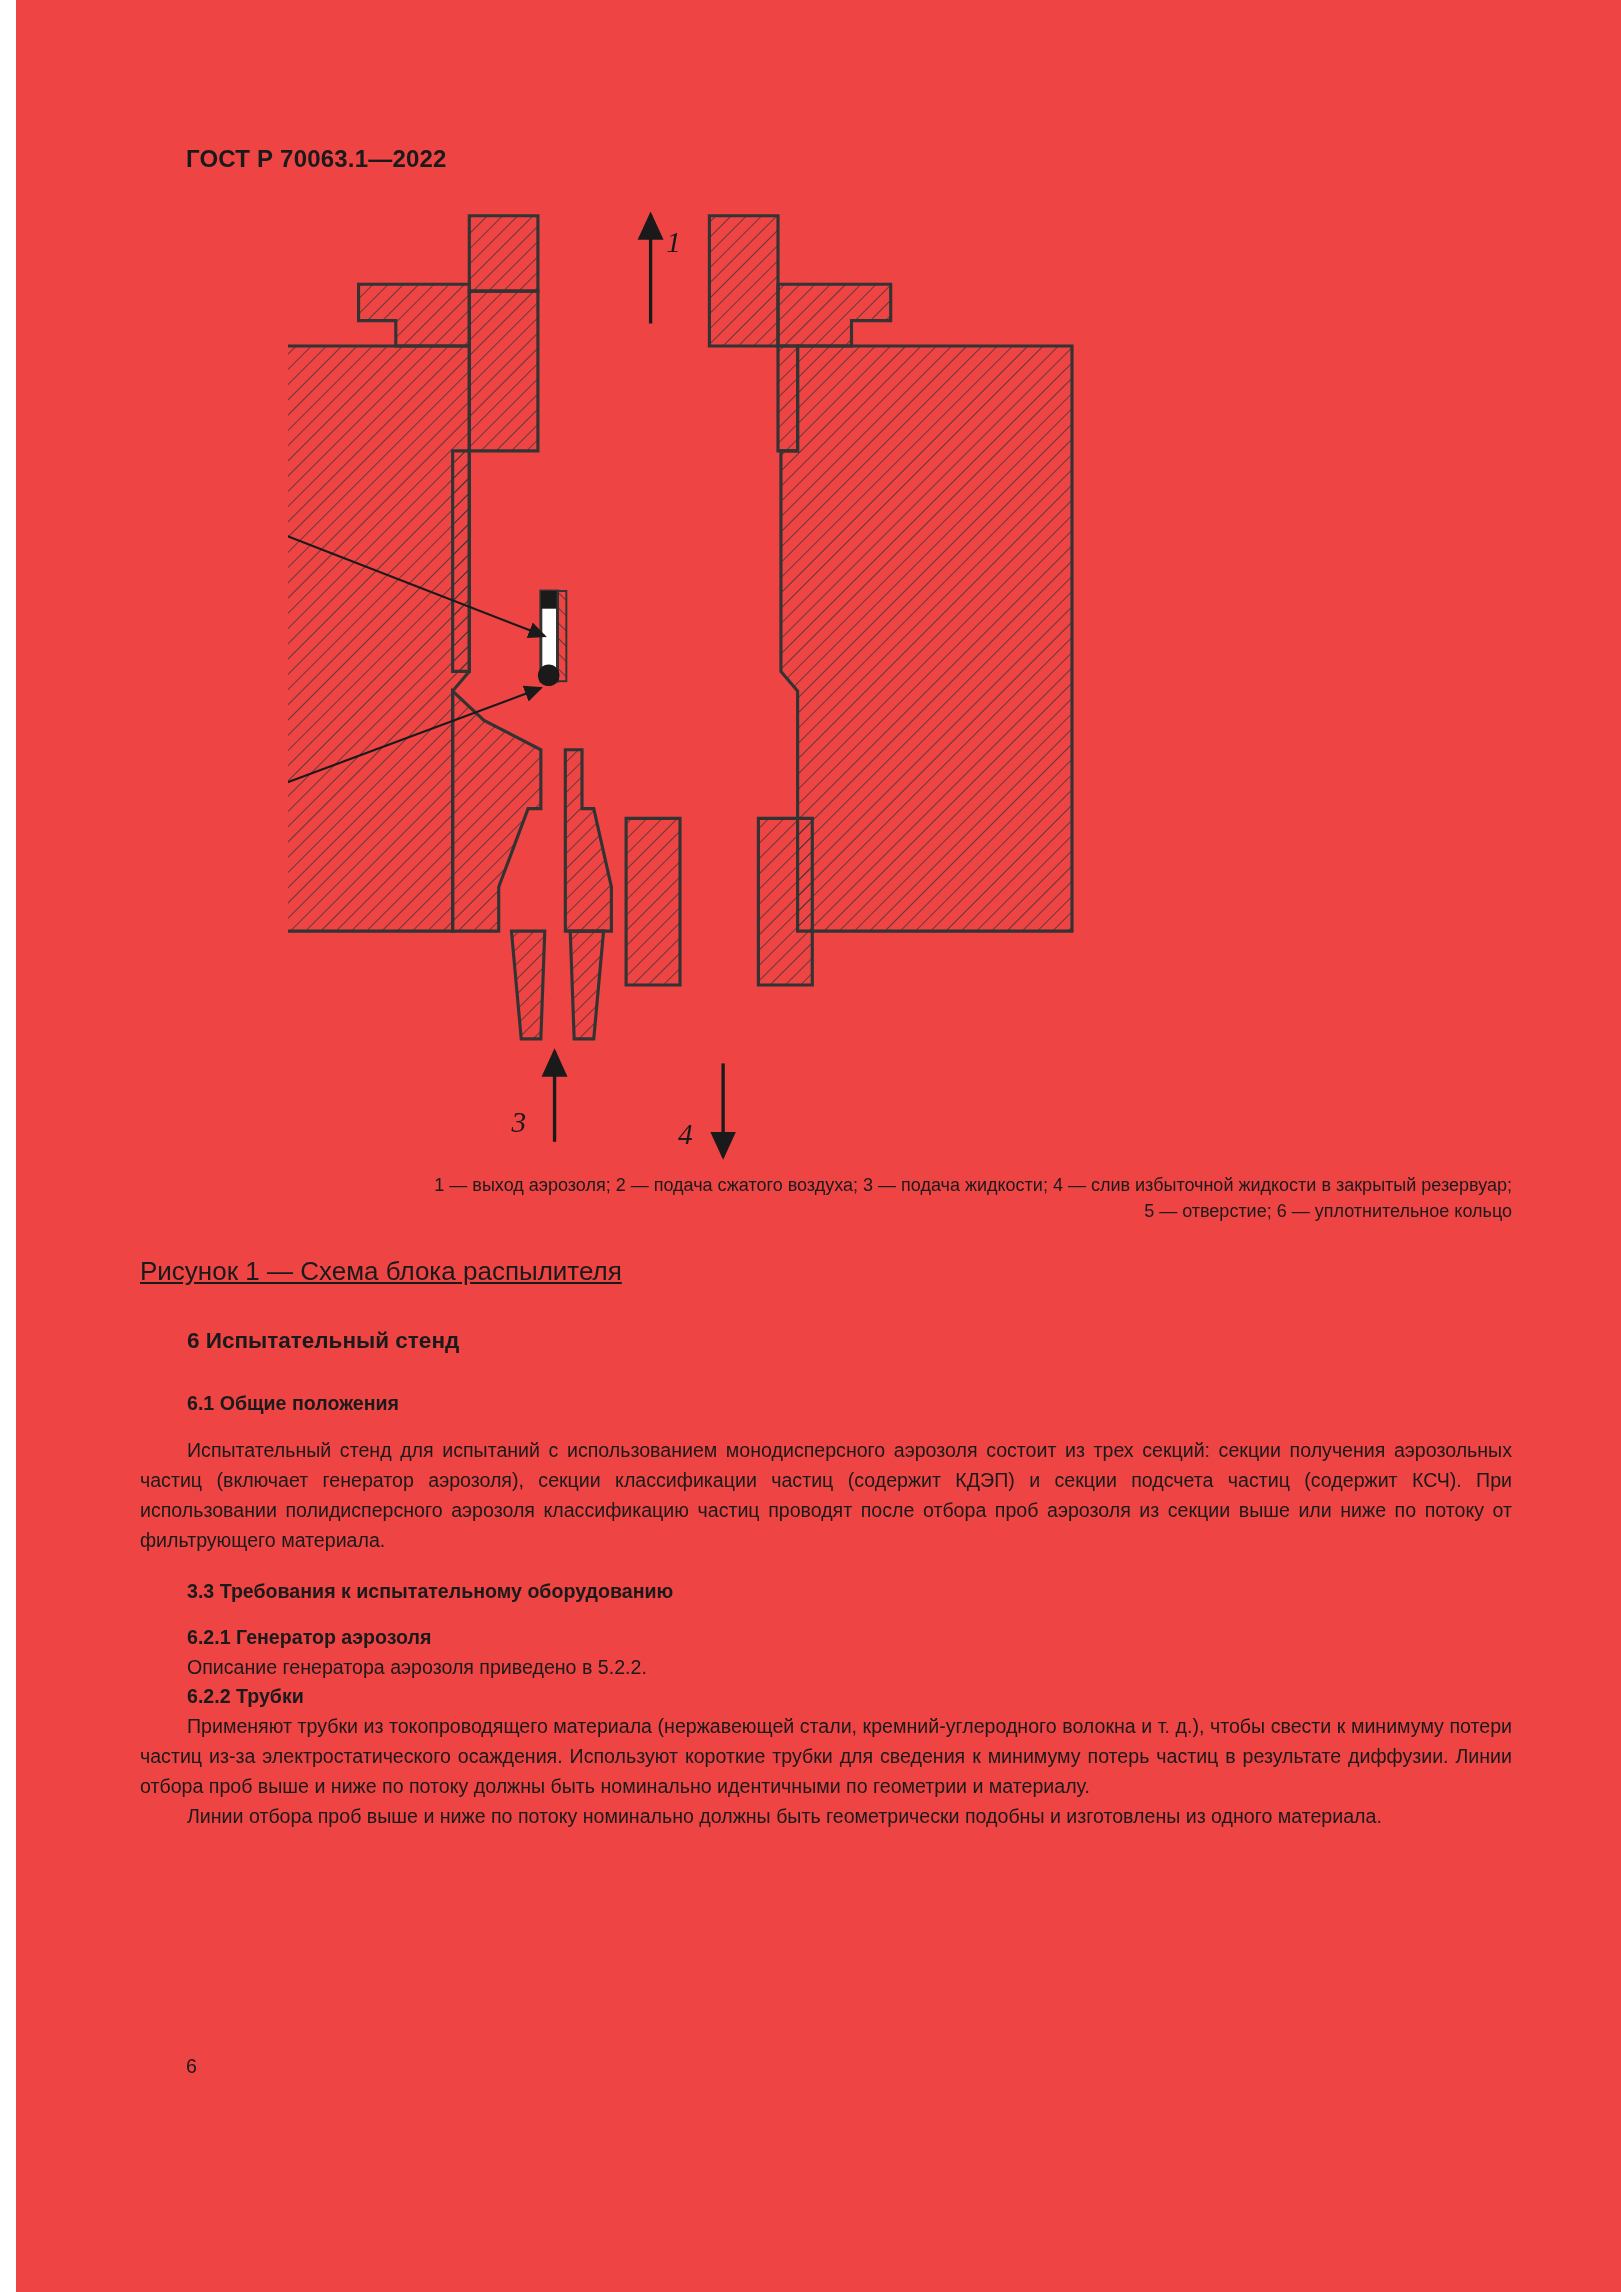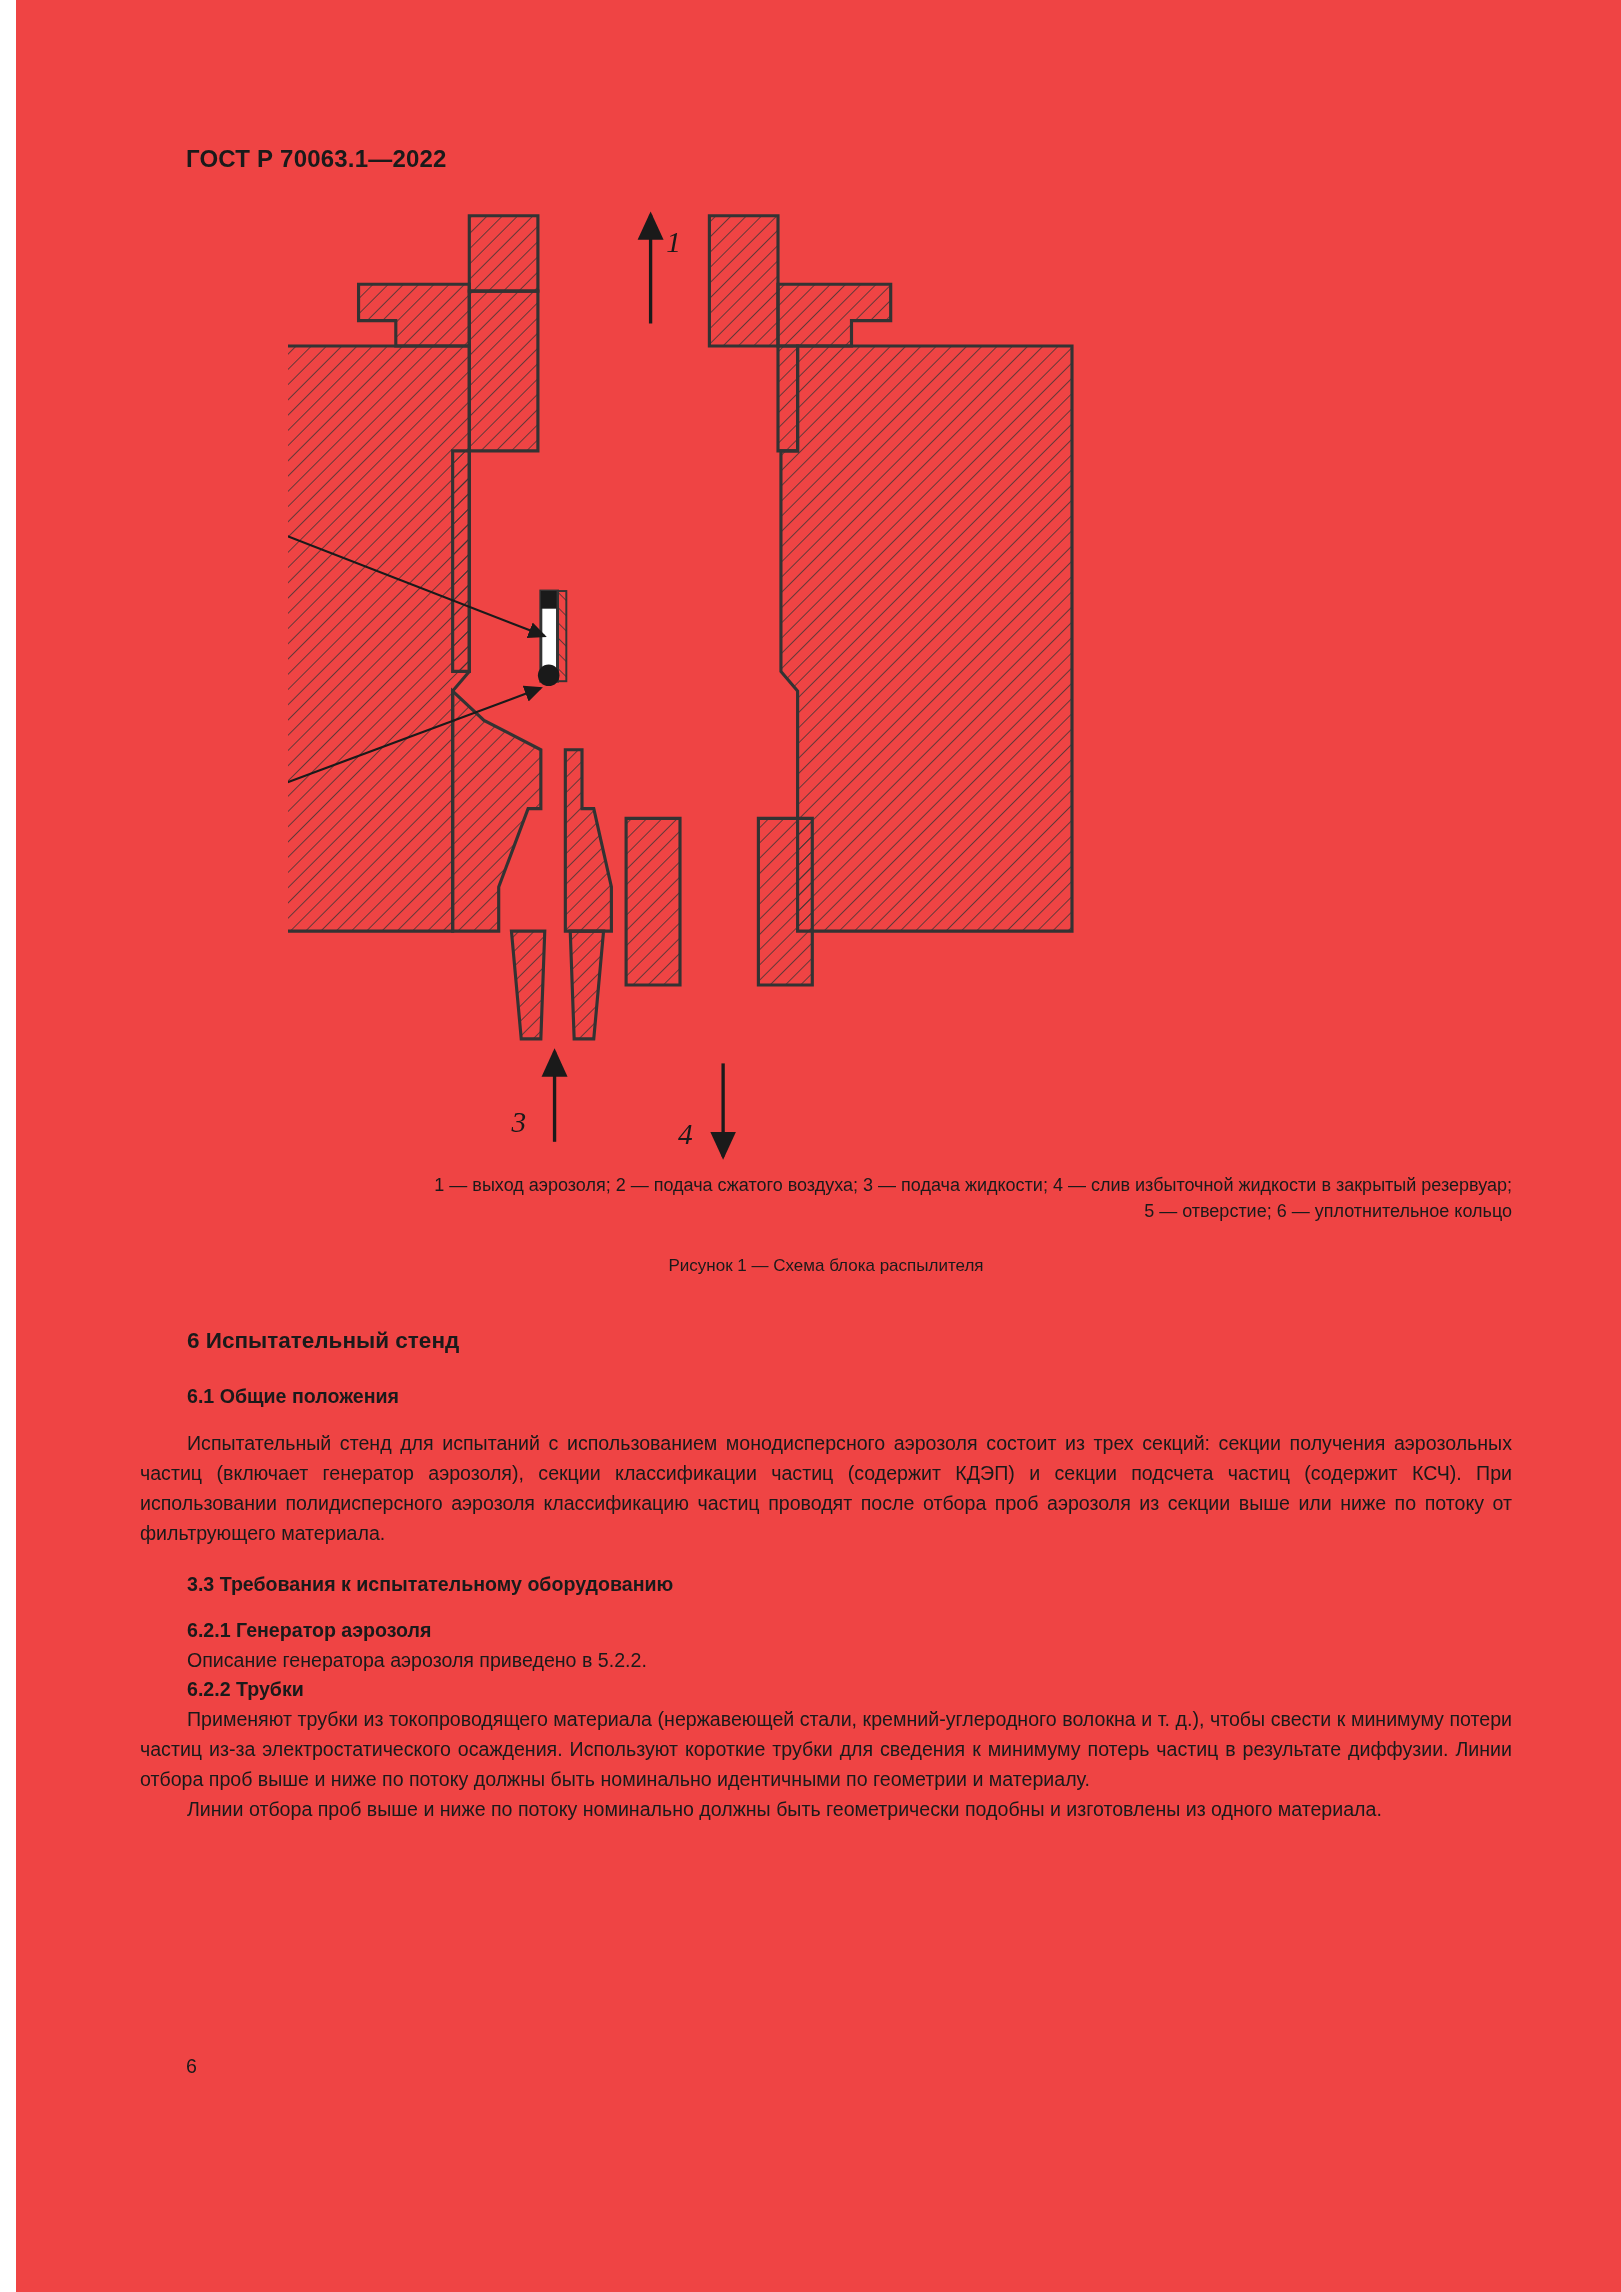--- a/index.html
+++ b/index.html
@@ -51,34 +51,34 @@
     width: 1372px;
     text-align: right;
     font-size: 18px;
     line-height: 25.5px;
   }
   .fig-title {
     position: absolute;
     left: 124px;
     top: 1256px;
     width: 1372px;
-    text-align: center;
-    font-size: 17px;
+    font-size: 26px;
+    text-decoration: underline;
   }
   
   .content {
     position: absolute;
     left: 124px;
     top: 1325px;
     width: 1372px;
   }
   h2.sec {
     font-size: 22.5px;
     font-weight: bold;
-    margin: 0 0 0 47px;
+    margin: 0 0 7px 47px;
     padding: 0;
     line-height: 31px;
   }
   h3.sub {
     font-size: 19.6px;
     font-weight: bold;
     margin: 0 0 0 47px;
     padding: 0;
     line-height: 29px;
   }

